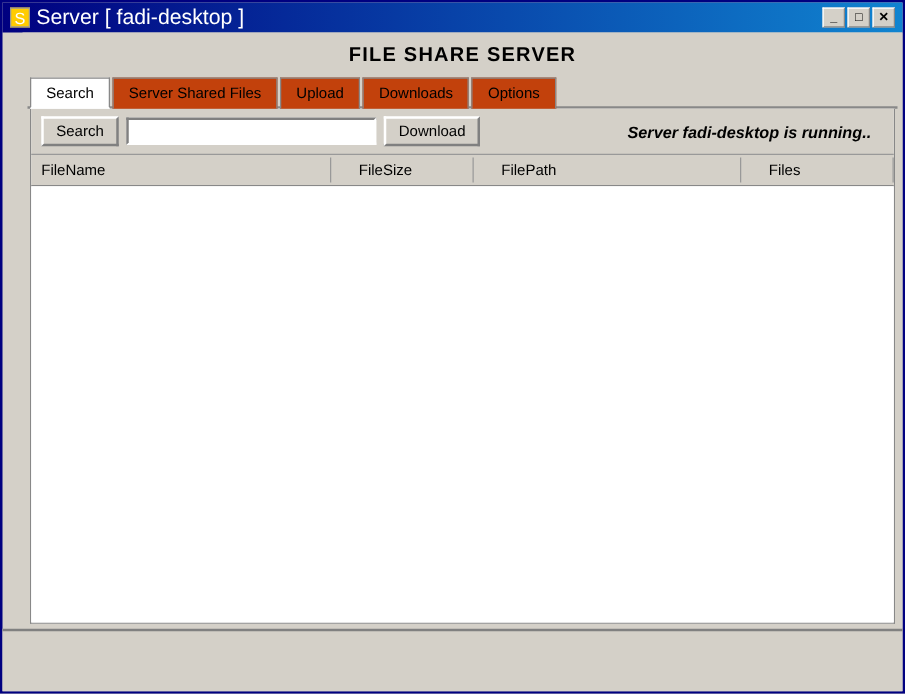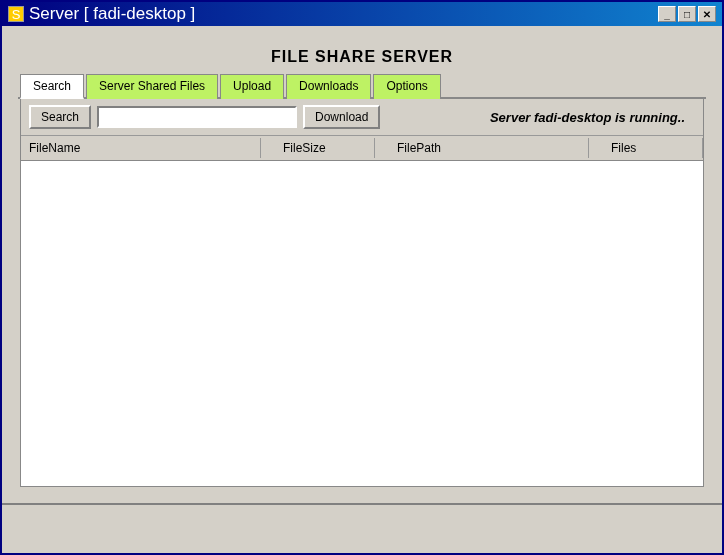--- a/index.html
+++ b/index.html
@@ -83,42 +83,43 @@
 
     .title-btn.close-btn {
       background: #d4d0c8;
     }
 
     .window-content {
       flex: 1;
       background: #d4d0c8;
       display: flex;
       flex-direction: column;
-      padding: 16px;
+      padding: 4px;
+      margin-left: 16px;
     }
 
     .app-title {
       text-align: center;
       font-size: 16px;
       font-weight: bold;
       color: #000;
       padding: 6px 0 4px 0;
       letter-spacing: 1px;
     }
 
     .tab-bar {
       display: flex;
       gap: 0;
       padding: 2px 2px 0 2px;
       border-bottom: 2px solid #888;
     }
 
     .tab {
       padding: 4px 12px;
-      background: #bef264;
+      background: #c2410c;
       border: 1px solid #888;
       border-bottom: none;
       cursor: pointer;
       font-size: 12px;
       color: #000;
       margin-right: 2px;
       position: relative;
       top: 2px;
     }
 

